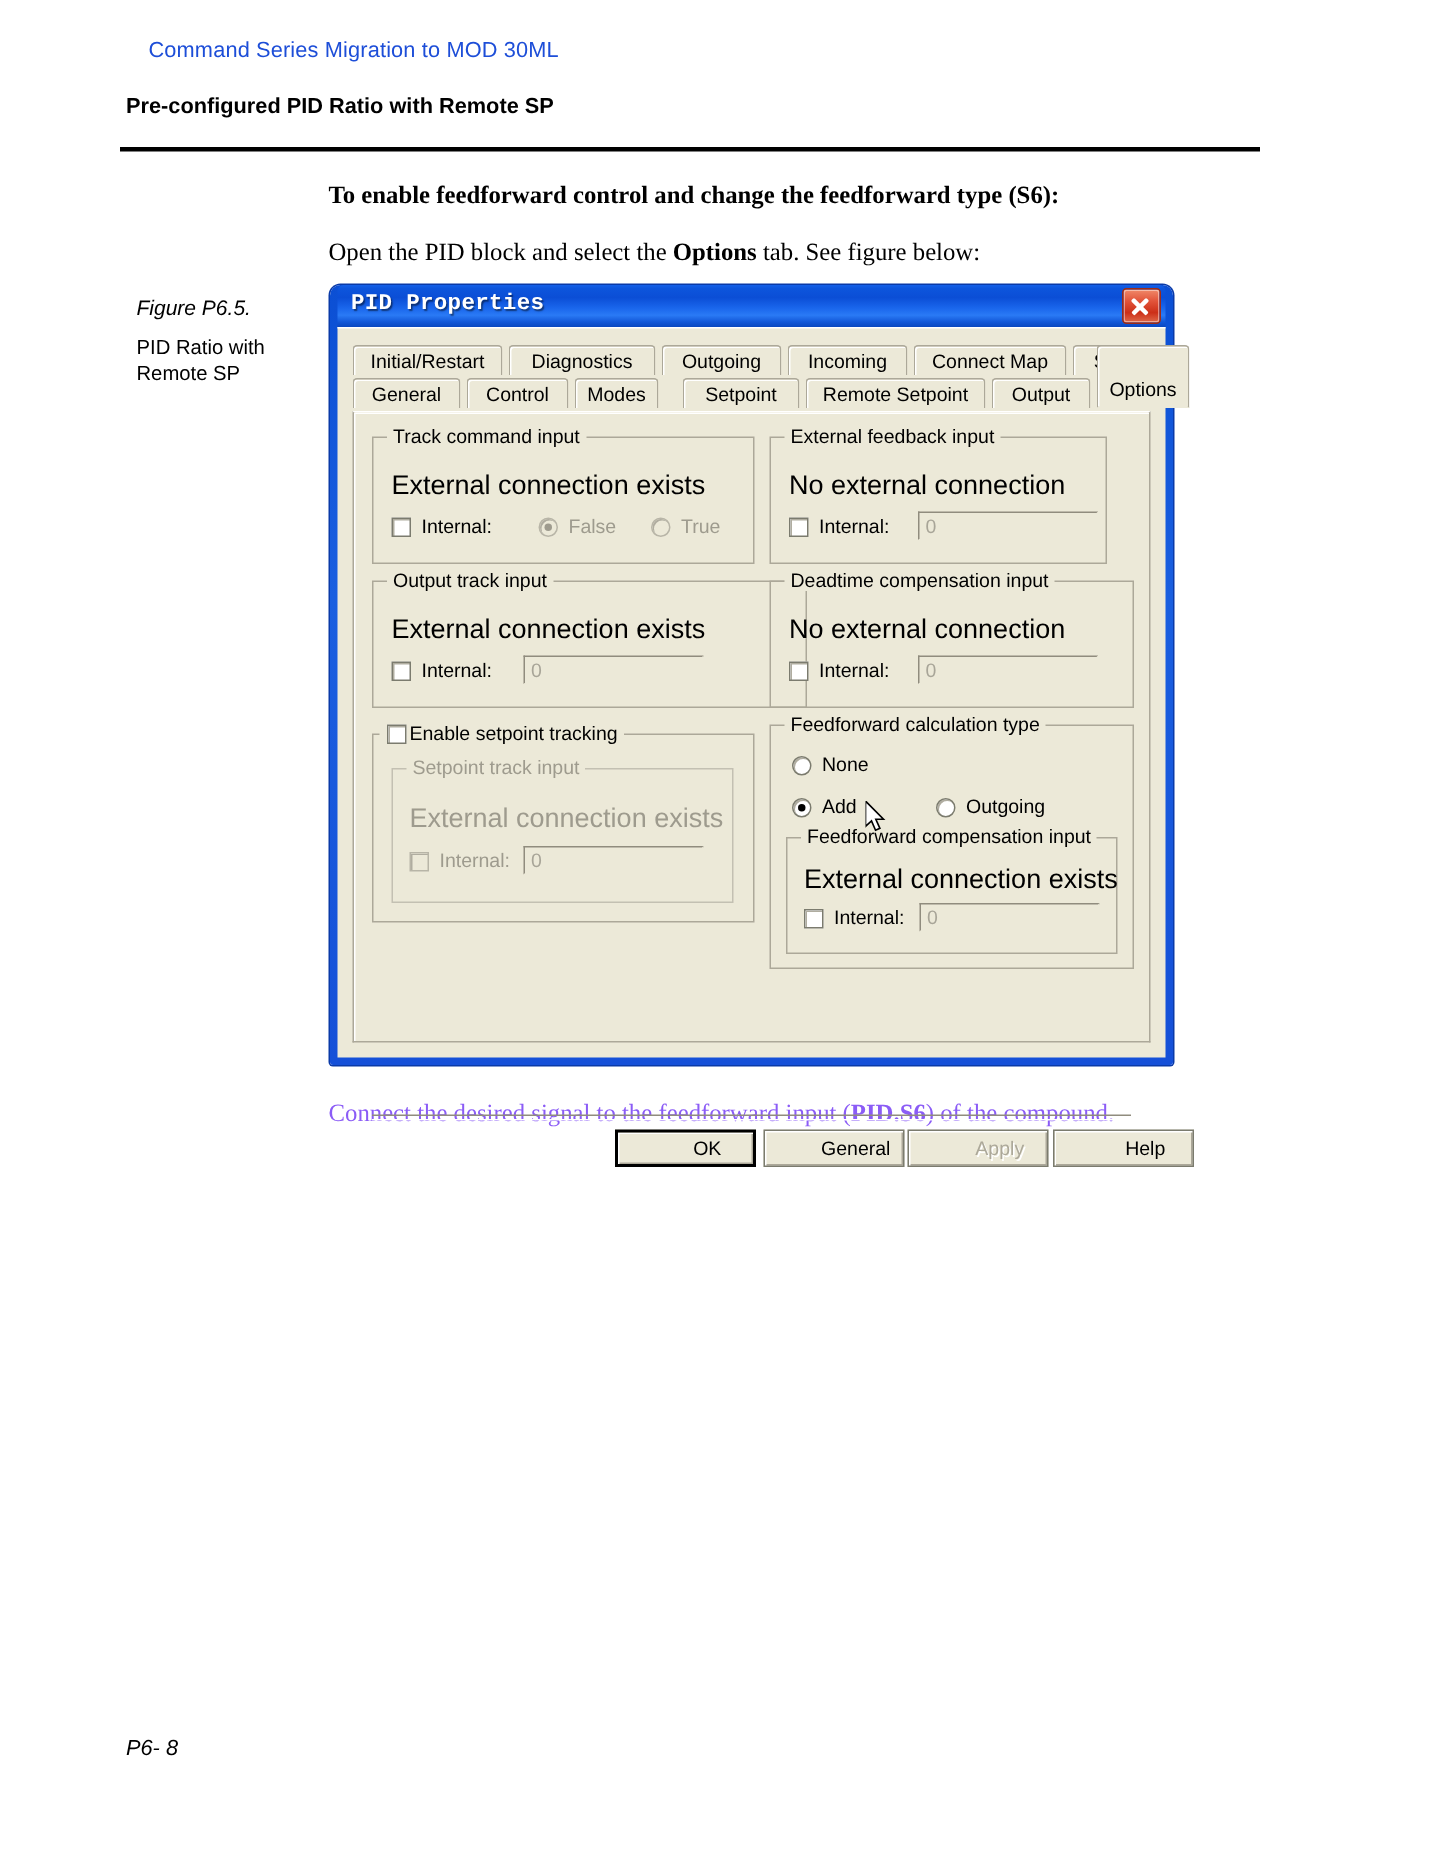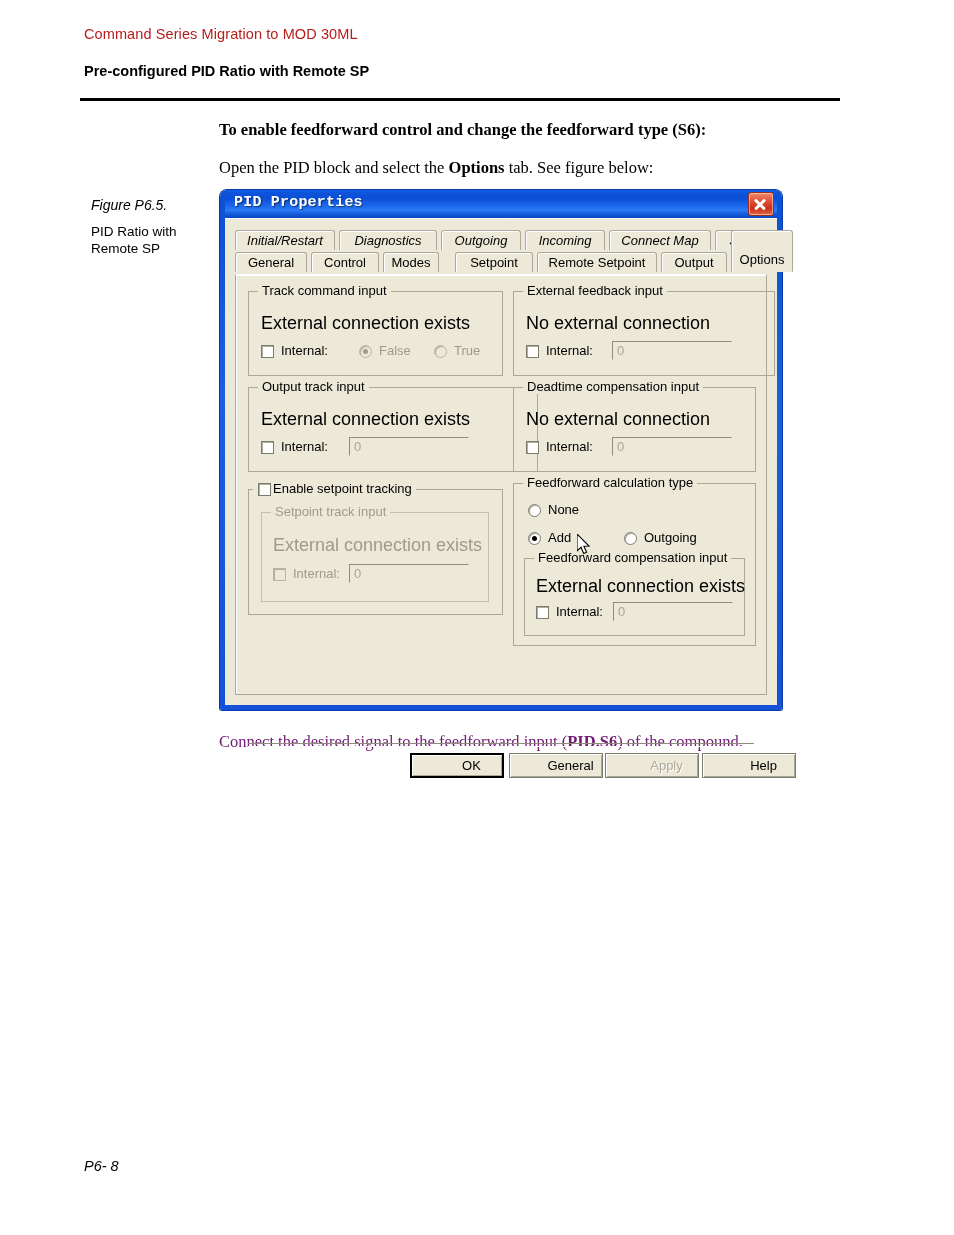--- a/index.html
+++ b/index.html
@@ -11,25 +11,25 @@
     height: 1235px;
     background: #ffffff;
     font-family: "Liberation Serif", serif;
     position: relative;
     overflow: hidden;
   }
 
   
   .running-head {
     position: absolute;
-    left: 84px;
+    left: 99px;
     top: 26px;
     font-family: "Liberation Sans", sans-serif;
     font-size: 14.5px;
-    color: #b91c1c;
+    color: #1d4ed8;
     letter-spacing: 0.1px;
   }
   .section-head {
     position: absolute;
     left: 84px;
     top: 63px;
     font-family: "Liberation Sans", sans-serif;
     font-size: 14.5px;
     font-weight: bold;
     color: #000;
@@ -59,21 +59,21 @@
     font-size: 16.5px;
     color: #000;
   }
   .task-intro b { font-weight: bold; }
 
   .closing-line {
     position: absolute;
     left: 219px;
     top: 732px;
     font-size: 16.5px;
-    color: #701a75;
+    color: #8b5cf6;
   }
   .closing-line b { font-weight: bold; }
 
   .figure-label {
     position: absolute;
     left: 91px;
     top: 197px;
     font-family: "Liberation Sans", sans-serif;
     font-size: 14px;
     font-style: italic;
@@ -183,21 +183,21 @@
     font-size: 13px;
     color: #000;
     text-align: center;
     line-height: 20px;
     box-sizing: border-box;
     box-shadow: inset 1px 1px 0 #fff;
     cursor: pointer;
     white-space: nowrap;
     overflow: hidden;
   }
-  .tab.row1 { top: 0px; font-style: italic; }
+  .tab.row1 { top: 0px; }
   .tab.row2 { top: 22px; }
   .tab.selected {
     top: 0px;
     height: 42px;
     line-height: 57px;
     background: #ece9d8;
     border: 1px solid #aca899;
     border-bottom: 1px solid #ece9d8;
     z-index: 5;
     font-weight: normal;
@@ -414,21 +414,21 @@
       </div>
 
       <div class="group" style="left:12px;top:112px;width:290px;height:85px">
         <div class="glabel">Output track input</div>
         <div class="conn-text" style="left:12px;top:21px">External connection exists</div>
         <div class="cb" style="left:12px;top:53px"></div>
         <div class="cb-label" style="left:32px;top:51px">Internal:</div>
         <div class="field" style="left:100px;top:49px;width:120px">0</div>
       </div>
 
-      <div class="group" style="left:277px;top:16px;width:262px;height:85px">
+      <div class="group" style="left:277px;top:16px;width:225px;height:85px">
         <div class="glabel">External feedback input</div>
         <div class="conn-text" style="left:12px;top:21px">No external connection</div>
         <div class="cb" style="left:12px;top:53px"></div>
         <div class="cb-label" style="left:32px;top:51px">Internal:</div>
         <div class="field" style="left:98px;top:49px;width:120px">0</div>
       </div>
 
       <div class="group" style="left:277px;top:112px;width:243px;height:85px">
         <div class="glabel">Deadtime compensation input</div>
         <div class="conn-text" style="left:12px;top:21px">No external connection</div>

